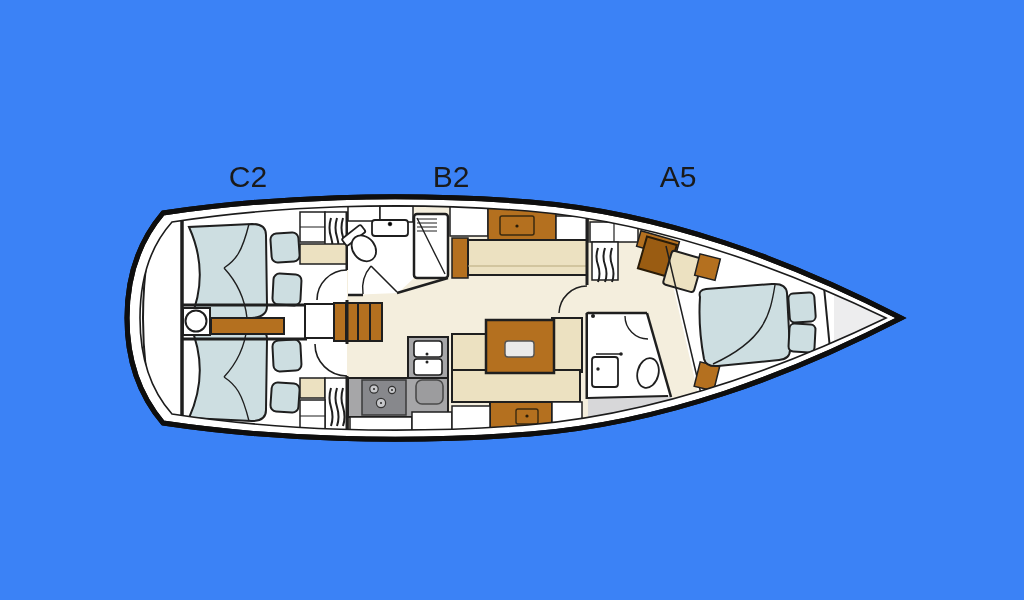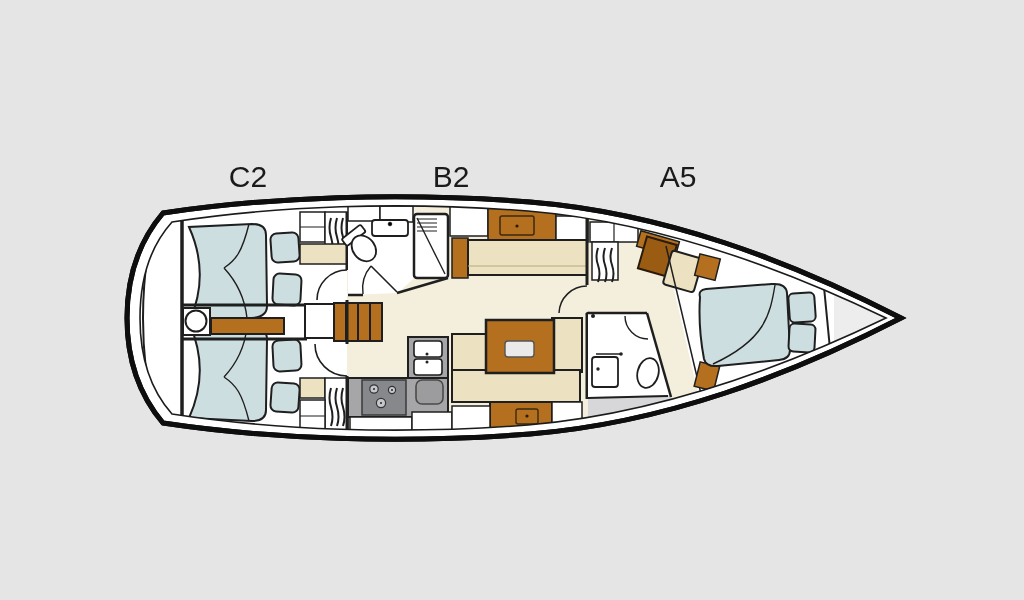--- a/index.html
+++ b/index.html
@@ -3,21 +3,21 @@
 <meta charset="utf-8">
 <style>
   :root{
     --line:#1f1f1f; --hull:#0e0e0e;
     --mattress:#cddee1; --upholstery:#ece1c1;
     --wood:#b4701f; --wood-dark:#9a5c12;
     --floor:#f4eedd; --counter:#a6a6a8; --stove:#87888c;
     --metal:#9c9c9e; --cell-gray:#d7d7d9;
   }
   html,body{margin:0;padding:0;background:#fff;}
-  .stage{position:relative;width:1024px;height:600px;background:#e5e5e5;overflow:hidden;
+  .stage{position:relative;width:1024px;height:600px;background:#3b82f6;overflow:hidden;
          font-family:"Liberation Sans", sans-serif;}
   svg{position:absolute;left:0;top:0;}
   .lbl{font-family:"Liberation Sans", sans-serif;font-size:30px;fill:#1a1a1a;}
   .o{stroke:var(--line);}
   .nf{fill:none;}
   .f-white{fill:#ffffff;} .f-mat{fill:var(--mattress);} .f-beige{fill:var(--upholstery);}
   .f-wood{fill:var(--wood);} .f-wood2{fill:var(--wood-dark);} .f-floor{fill:var(--floor);}
   .f-gray{fill:var(--counter);} .f-stove{fill:var(--stove);} .f-metal{fill:var(--metal);}
   .f-cellg{fill:var(--cell-gray);}
 </style>

